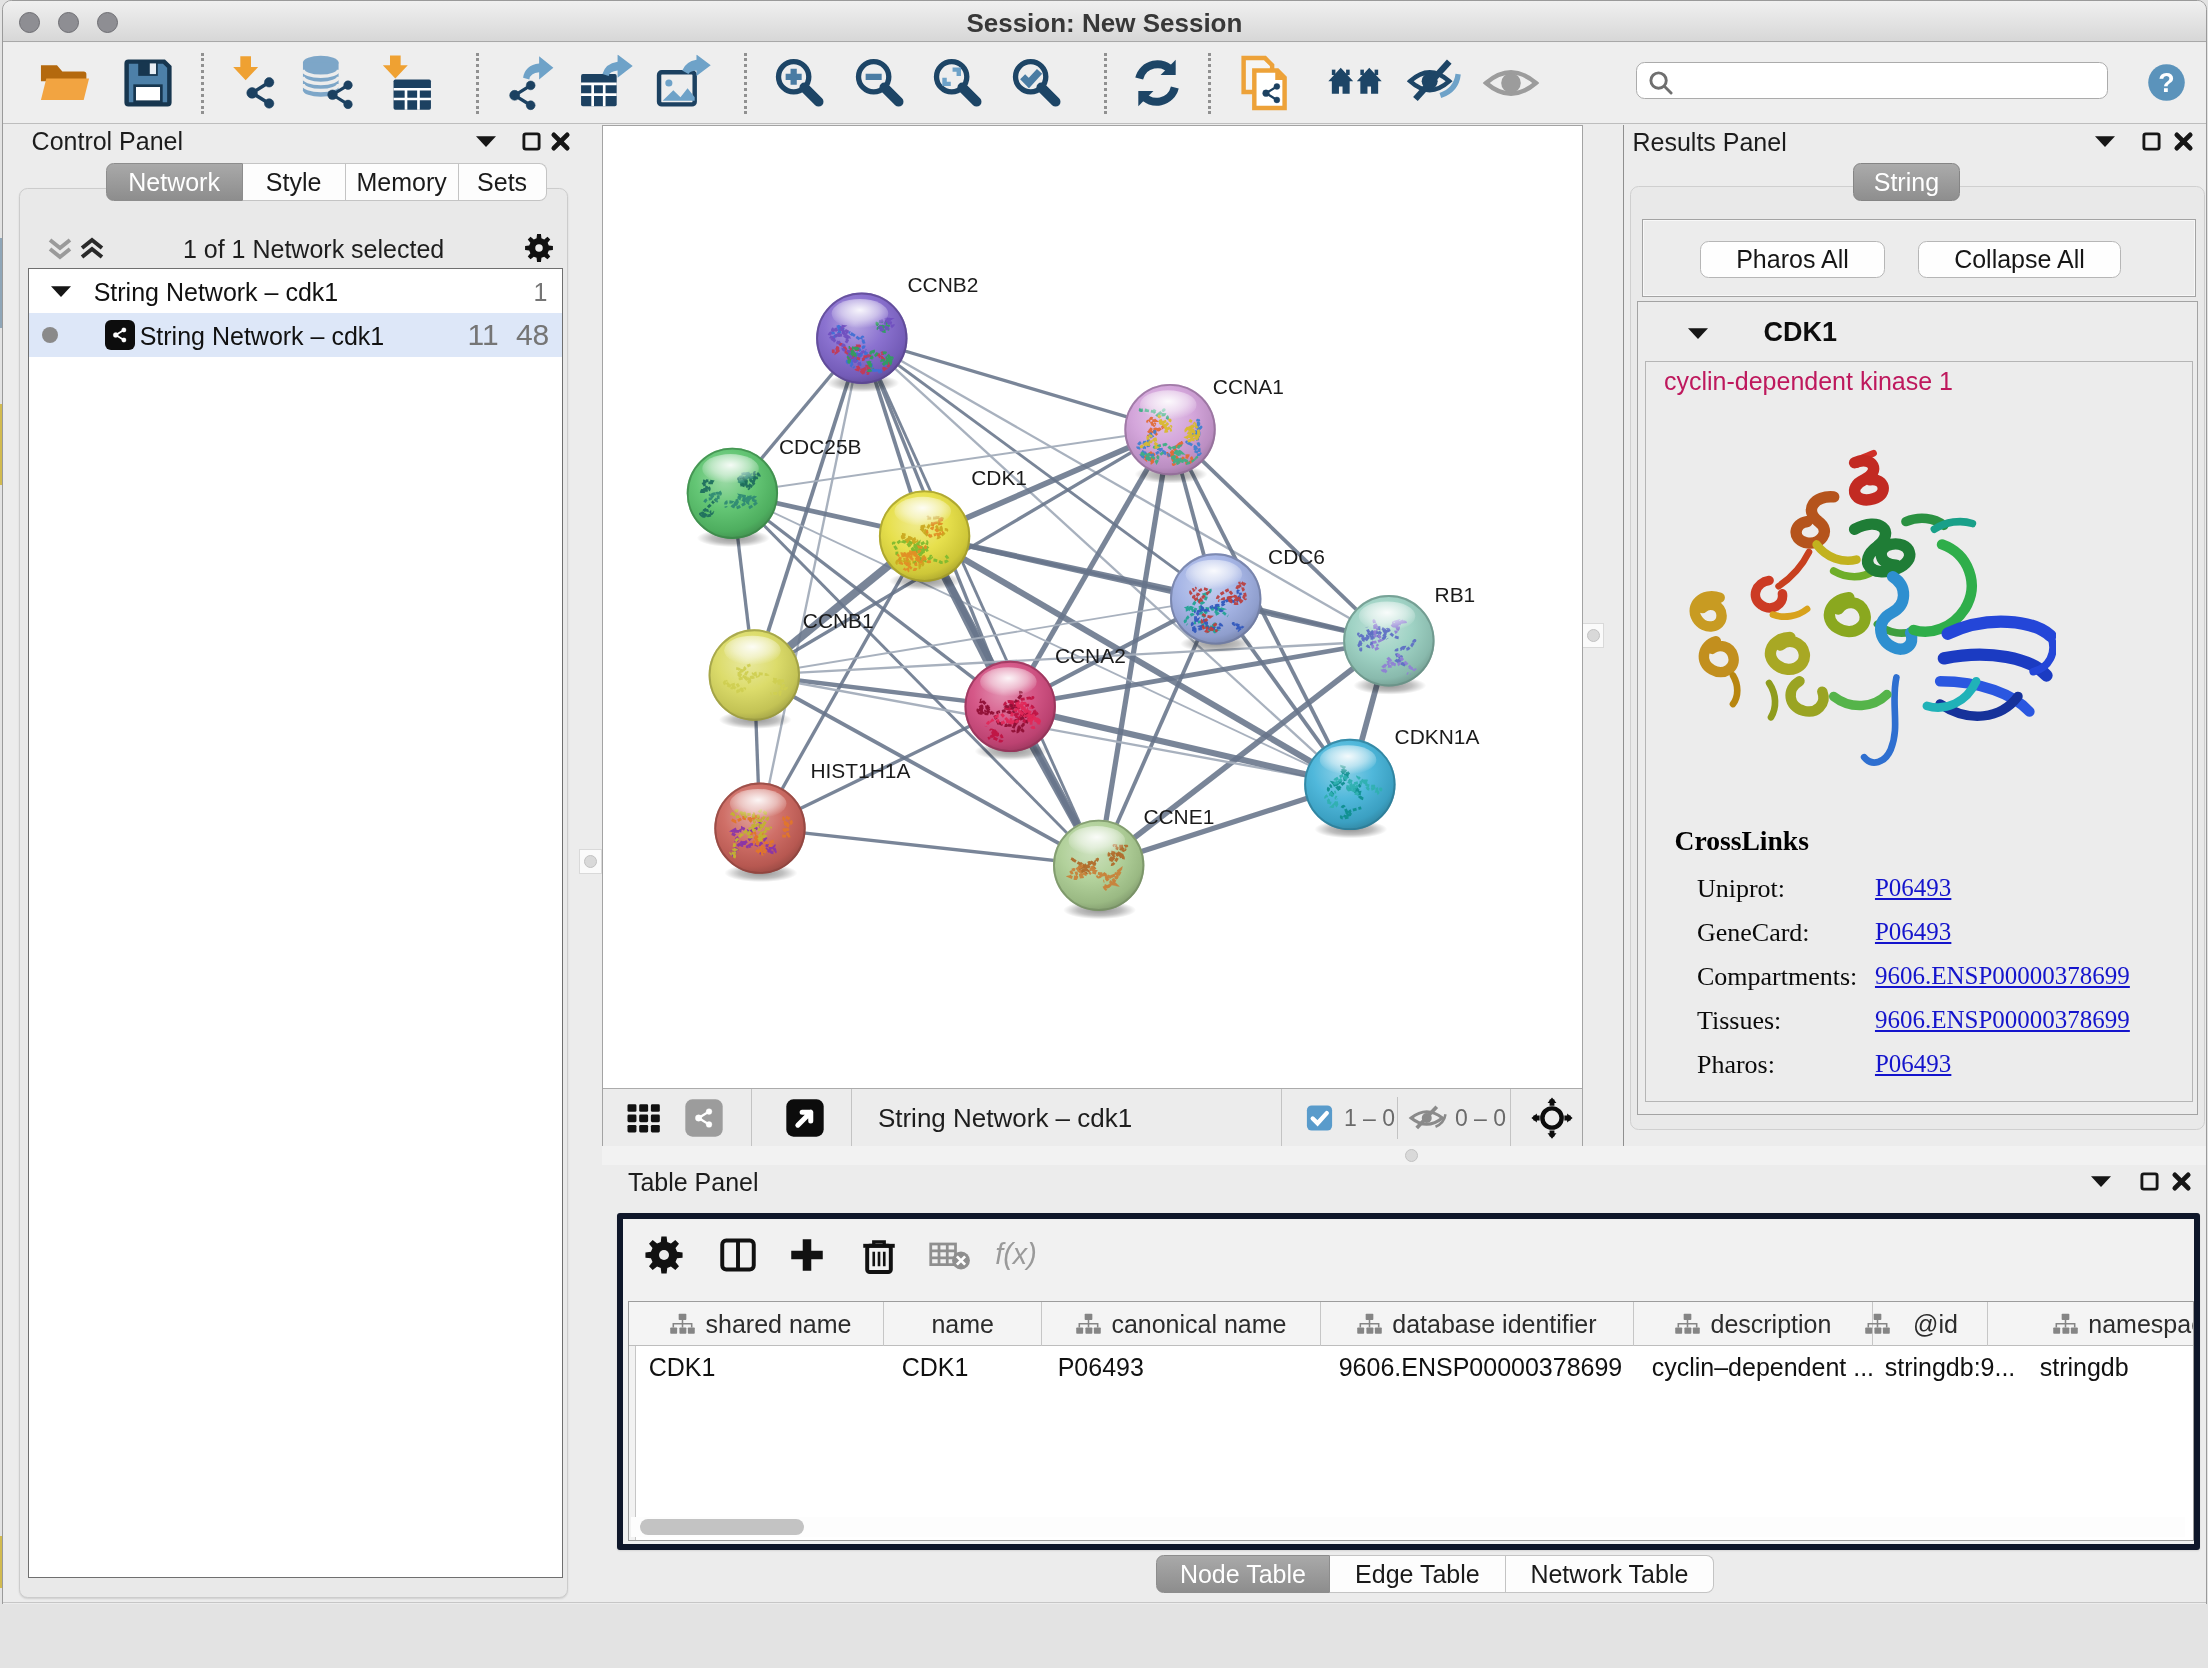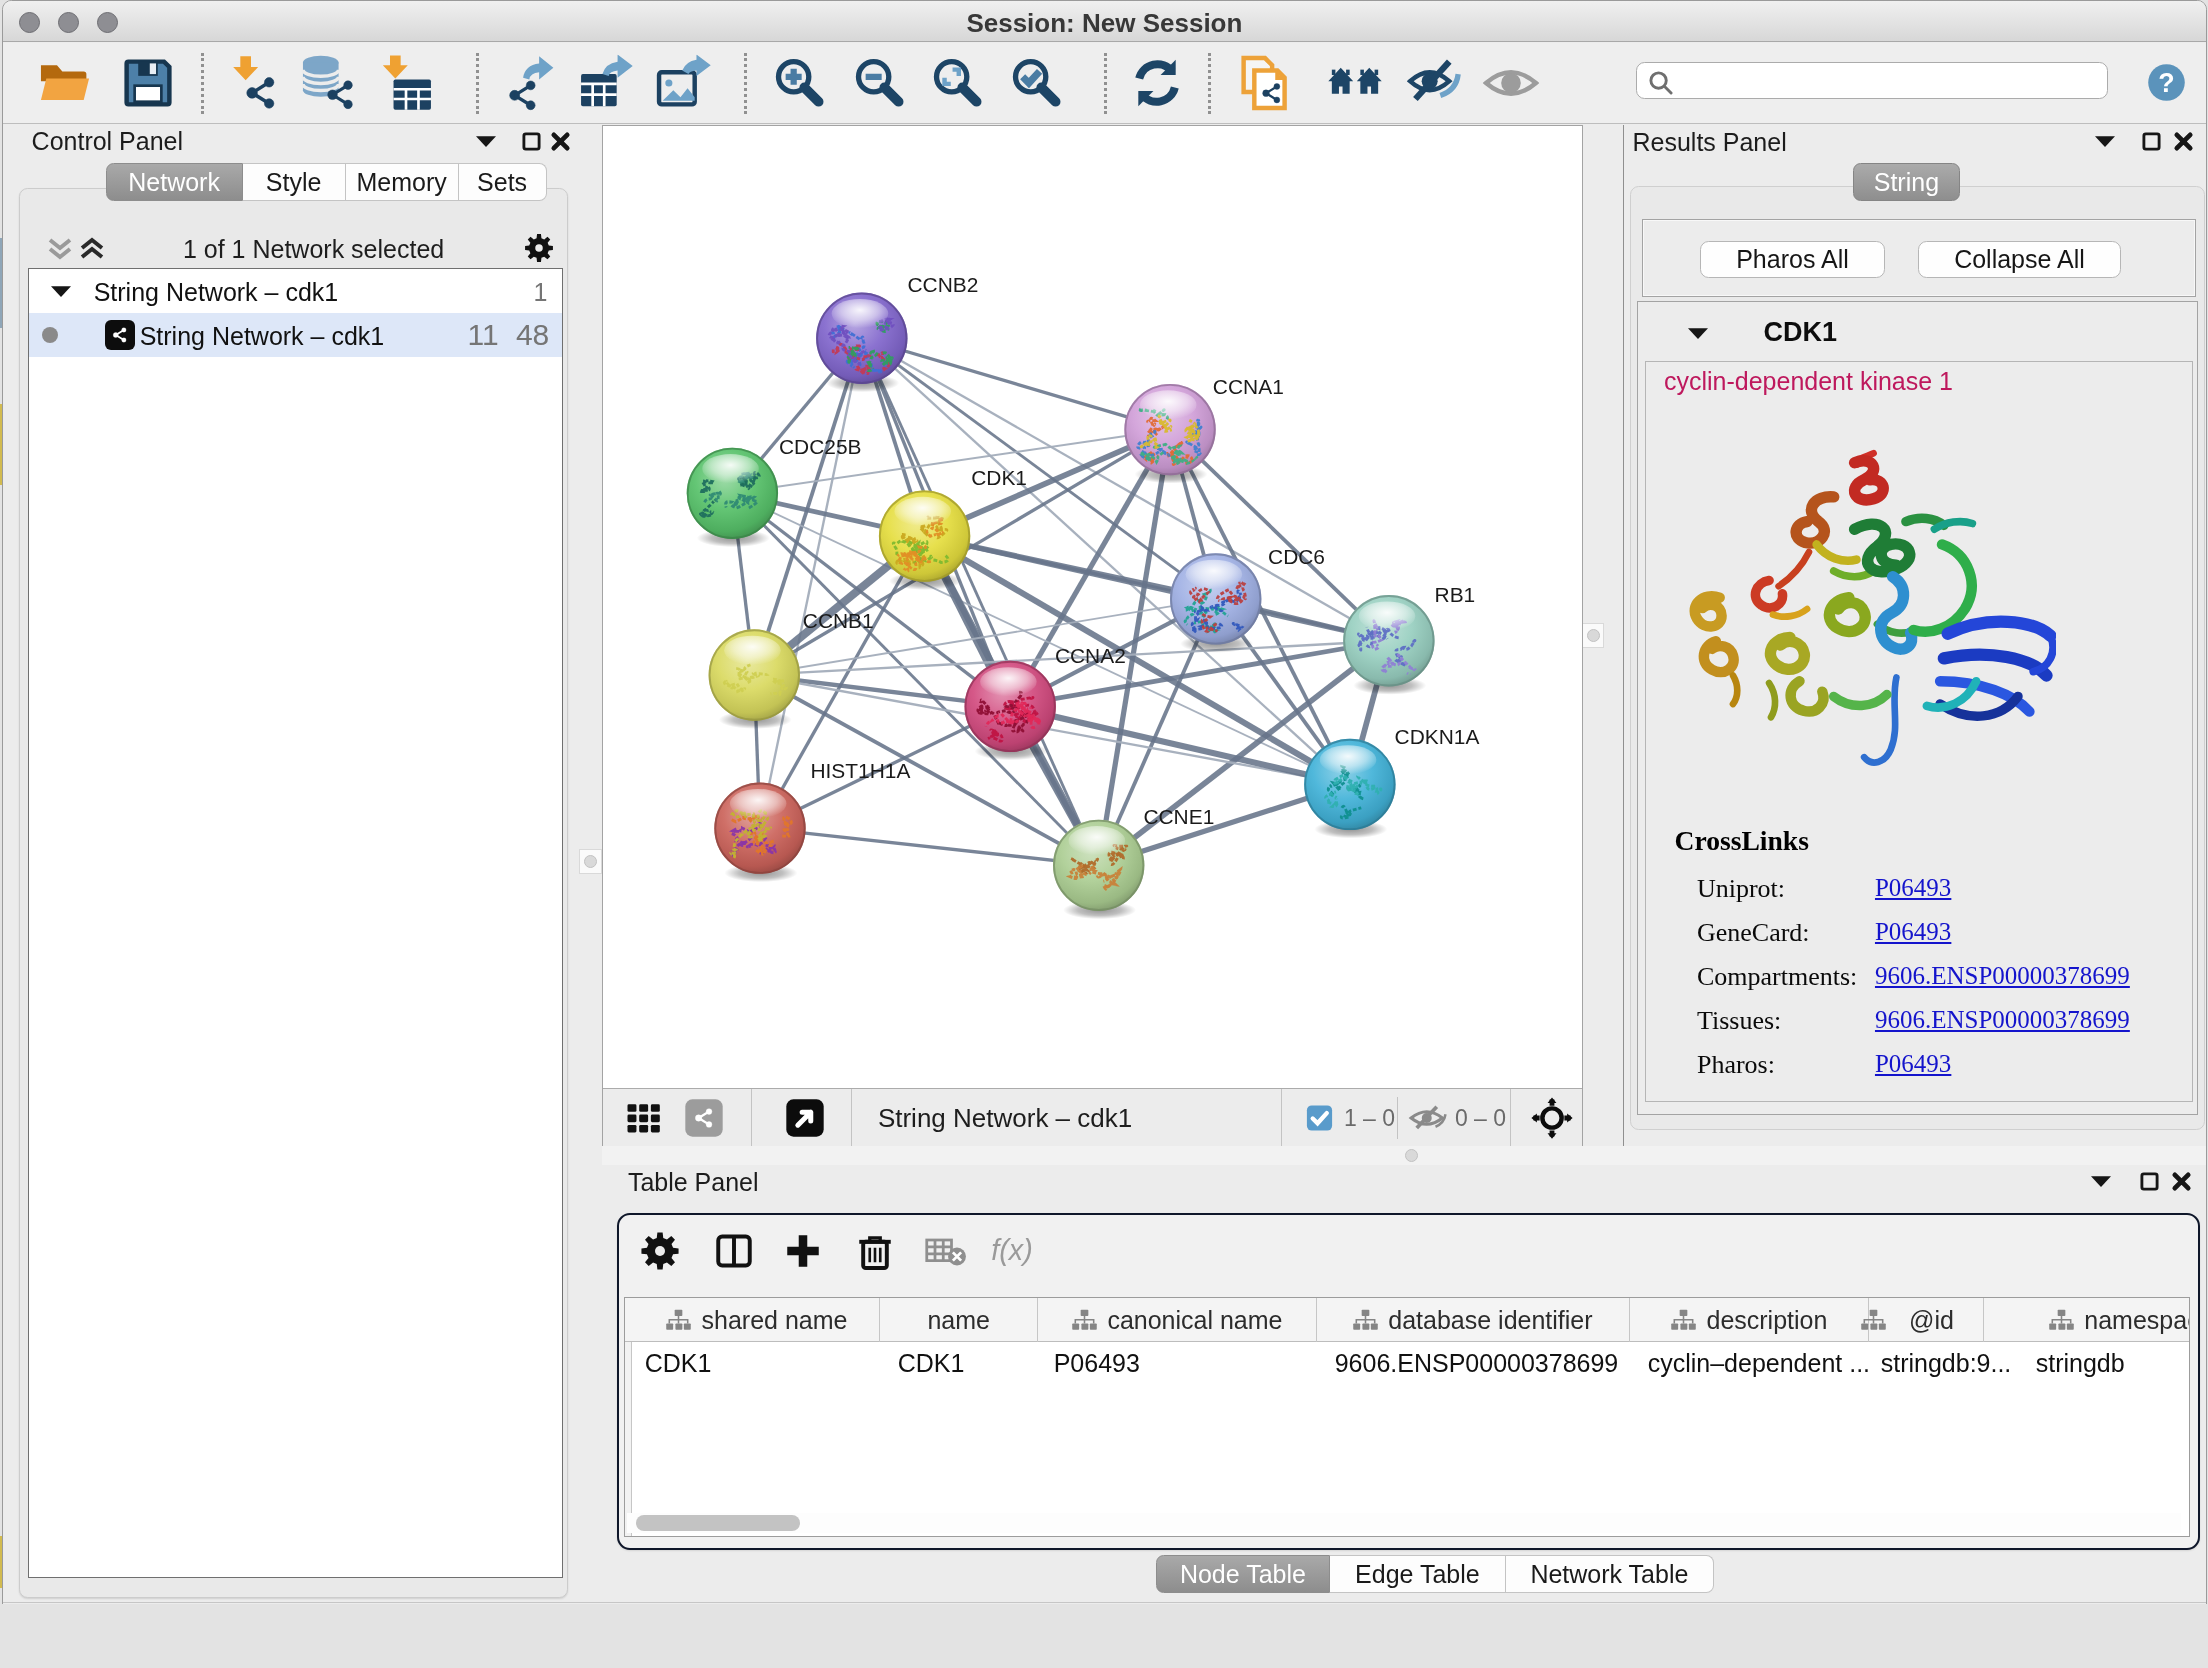--- a/index.html
+++ b/index.html
@@ -94,21 +94,21 @@
   #crosslinks { position:absolute; left:0; top:463px; width:100%; font-family:"Liberation Serif", serif; }
   #crosslinks h3 { font-size:27.6px; color:#000; margin-left:28.5px; font-weight:700; margin-bottom:7.6px; }
   .cl-row { position:relative; height:44px; }
   .cl-label { position:absolute; left:51px; font-size:26px; color:#0a0a0a; top:9.5px; }
   .cl-link { position:absolute; left:229px; font-size:25px; color:#1414cc; text-decoration:underline; top:9.5px; }
 
   
   #table-panel { position:absolute; left:599px; top:1164px; width:1609px; height:437px; background:#ececec; }
   #tp-title { position:absolute; left:26px; top:2.9px; }
   #tp-container { position:absolute; left:15px; top:48px; width:1583px; height:337px; background:#f1f1f1;
-                  border:2px solid #0f172a; border-radius:13px; box-shadow:0 1px 1.9px rgba(0,0,0,.10); }
+                  border:6px solid #0f172a; border-radius:3px; box-shadow:0 1px 1.9px rgba(0,0,0,.10); }
   .tp-tool { position:absolute; top:9.5px; width:53px; height:53px; display:flex; align-items:center; justify-content:center; }
   #tp-table { position:absolute; left:4.8px; top:82px; width:1566px; height:240px; background:#fff;
               border:1px solid #9c9c9c; overflow:hidden; }
   #tp-header { position:absolute; left:0; top:0; width:100%; height:44px; background:#f4f4f4;
                border-bottom:1px solid #bdbdbd; }
   .th-cell { position:absolute; top:0; height:44px; display:flex; align-items:center; justify-content:center;
              font-size:25px; color:#2c2c2c; border-right:1px solid #c6c6c6; }
   .th-cell svg { width:27px; height:23px; margin-right:9.5px; flex:0 0 auto; }
   .td-cell { position:absolute; top:51px; font-size:25px; color:#111; white-space:nowrap; }
   #tp-hscroll { position:absolute; left:1.9px; bottom:2.9px; width:1554px; height:20px; background:#fdfdfd; }

